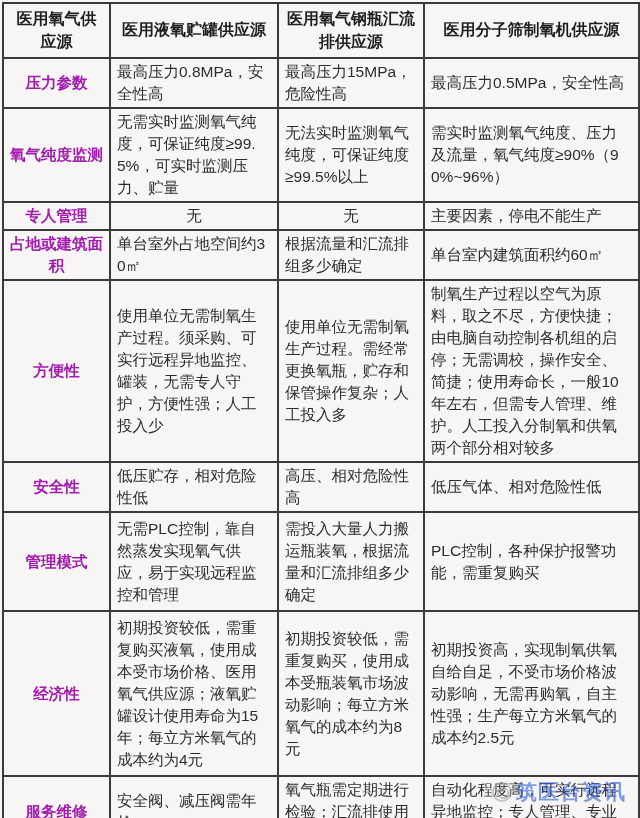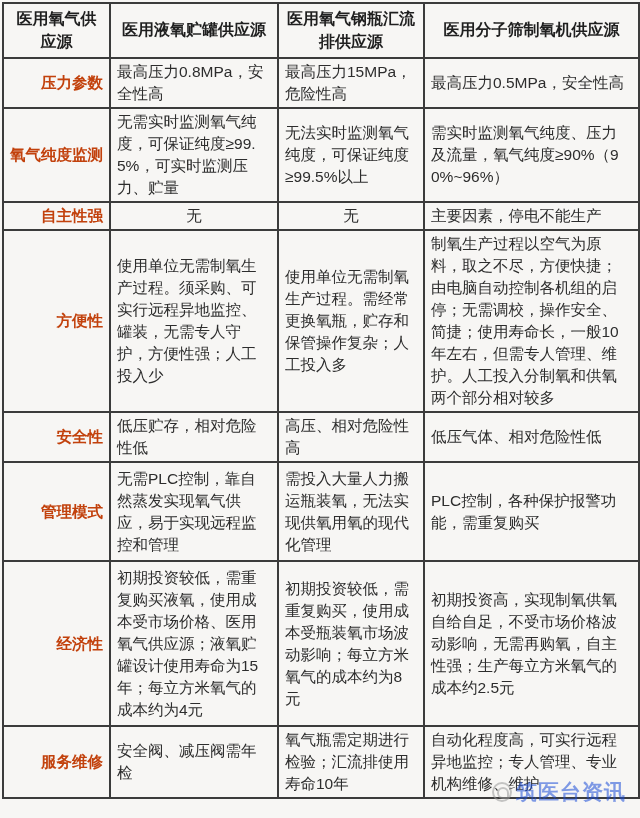--- a/index.html
+++ b/index.html
@@ -36,22 +36,22 @@
     overflow: hidden;
   }
   table.cmp th {
     font-weight: bold;
     text-align: center;
     color: #1f1f1f;
     font-size: 16px;
   }
   td.rowlabel {
     font-weight: bold;
-    text-align: right;
-    color: #c2410c;
+    text-align: center;
+    color: #a21caf;
     font-size: 16px;
     word-break: keep-all;
   }
   td.body { text-align: left; }
   td.center { text-align: center; }
   tr.rh-header { height: 55px; }
   tr.rh-1 { height: 48px; }
   tr.rh-2 { height: 90px; }
   tr.rh-3 { height: 25px; }
   tr.rh-4 { height: 47px; }
@@ -121,45 +121,51 @@
       </tr>
 
       <tr class="rh-2">
         <td class="rowlabel">氧气纯度监测</td>
         <td class="body">无需实时监测氧气纯度，可保证纯度≥99.5%，可实时监测压力、贮量</td>
         <td class="body">无法实时监测氧气纯度，可保证纯度≥99.5%以上</td>
         <td class="body">需实时监测氧气纯度、压力及流量，氧气纯度≥90%（90%~96%）</td>
       </tr>
 
       <tr class="rh-3">
-        <td class="rowlabel">自主性强</td>
+        <td class="rowlabel">专人管理</td>
         <td class="body center">无</td>
         <td class="body center">无</td>
         <td class="body">主要因素，停电不能生产</td>
       </tr>
 
+      <tr class="rh-4">
+        <td class="rowlabel">占地或建筑面积</td>
+        <td class="body">单台室外占地空间约30㎡</td>
+        <td class="body">根据流量和汇流排组多少确定</td>
+        <td class="body">单台室内建筑面积约60㎡</td>
+      </tr>
 
       <tr class="rh-5">
         <td class="rowlabel">方便性</td>
         <td class="body">使用单位无需制氧生产过程。须采购、可实行远程异地监控、罐装，无需专人守护，方便性强；人工投入少</td>
         <td class="body">使用单位无需制氧生产过程。需经常更换氧瓶，贮存和保管操作复杂；人工投入多</td>
         <td class="body">制氧生产过程以空气为原料，取之不尽，方便快捷；由电脑自动控制各机组的启停；无需调校，操作安全、简捷；使用寿命长，一般10年左右，但需专人管理、维护。人工投入分制氧和供氧两个部分相对较多</td>
       </tr>
 
       <tr class="rh-6">
         <td class="rowlabel">安全性</td>
         <td class="body">低压贮存，相对危险性低</td>
         <td class="body">高压、相对危险性高</td>
         <td class="body">低压气体、相对危险性低</td>
       </tr>
 
       <tr class="rh-7">
         <td class="rowlabel">管理模式</td>
         <td class="body">无需PLC控制，靠自然蒸发实现氧气供应，易于实现远程监控和管理</td>
-        <td class="body">需投入大量人力搬运瓶装氧，无法实现供氧用氧的现代化管理</td>
+        <td class="body">需投入大量人力搬运瓶装氧，根据流量和汇流排组多少确定</td>
         <td class="body">PLC控制，各种保护报警功能，需重复购买</td>
       </tr>
 
       <tr class="rh-8">
         <td class="rowlabel">经济性</td>
         <td class="body">初期投资较低，需重复购买液氧，使用成本受市场价格、医用氧气供应源；液氧贮罐设计使用寿命为15年；每立方米氧气的成本约为4元</td>
         <td class="body">初期投资较低，需重复购买，使用成本受瓶装氧市场波动影响；每立方米氧气的成本约为8元</td>
         <td class="body">初期投资高，实现制氧供氧自给自足，不受市场价格波动影响，无需再购氧，自主性强；生产每立方米氧气的成本约2.5元</td>
       </tr>
 

